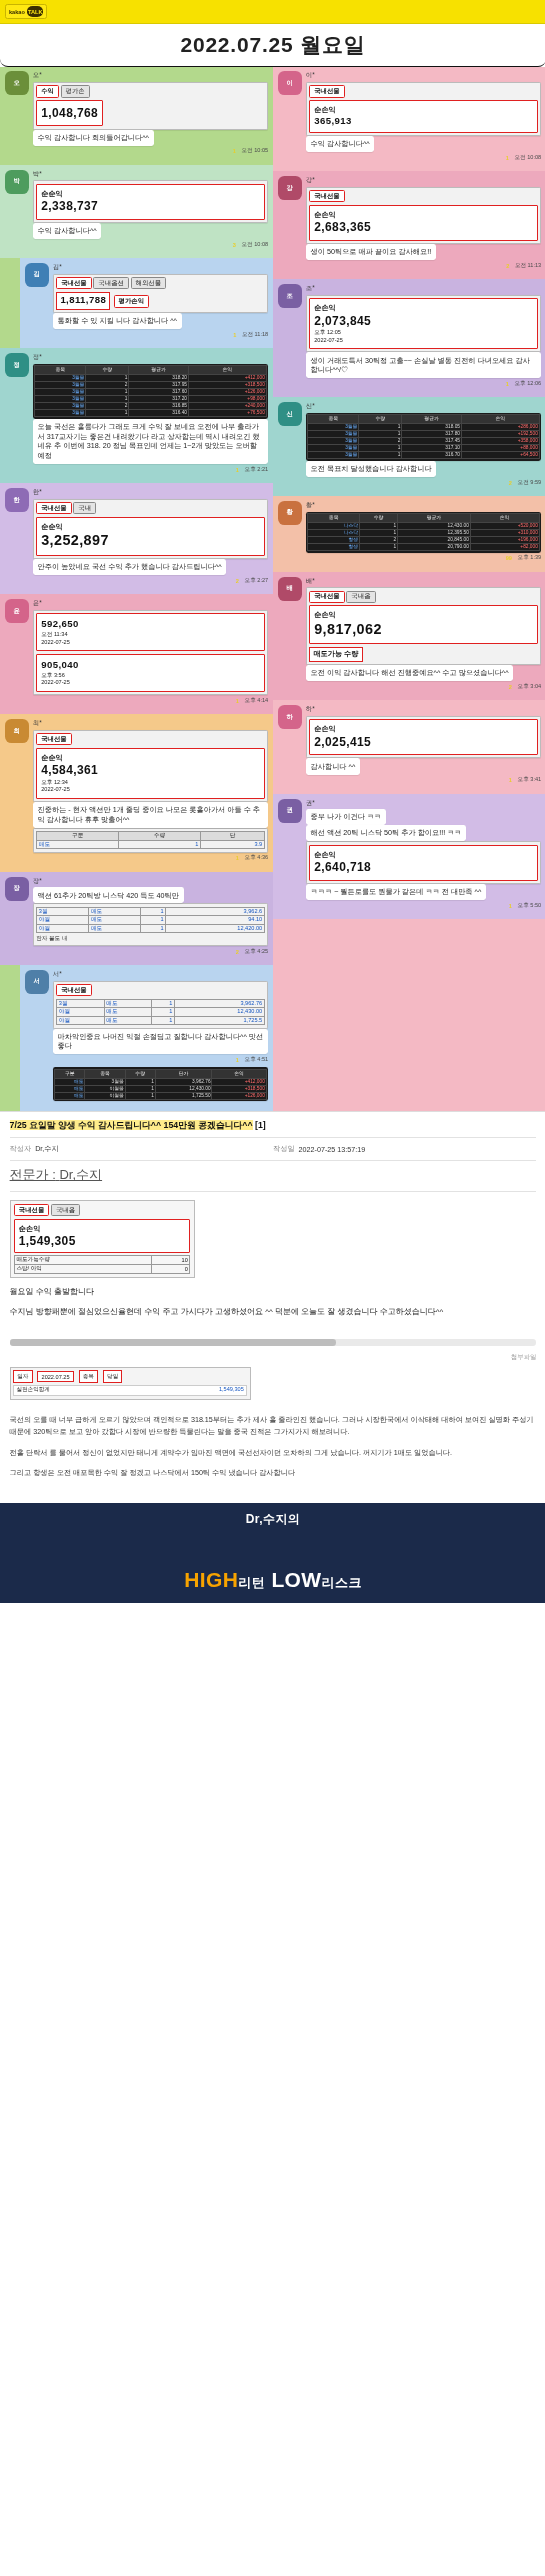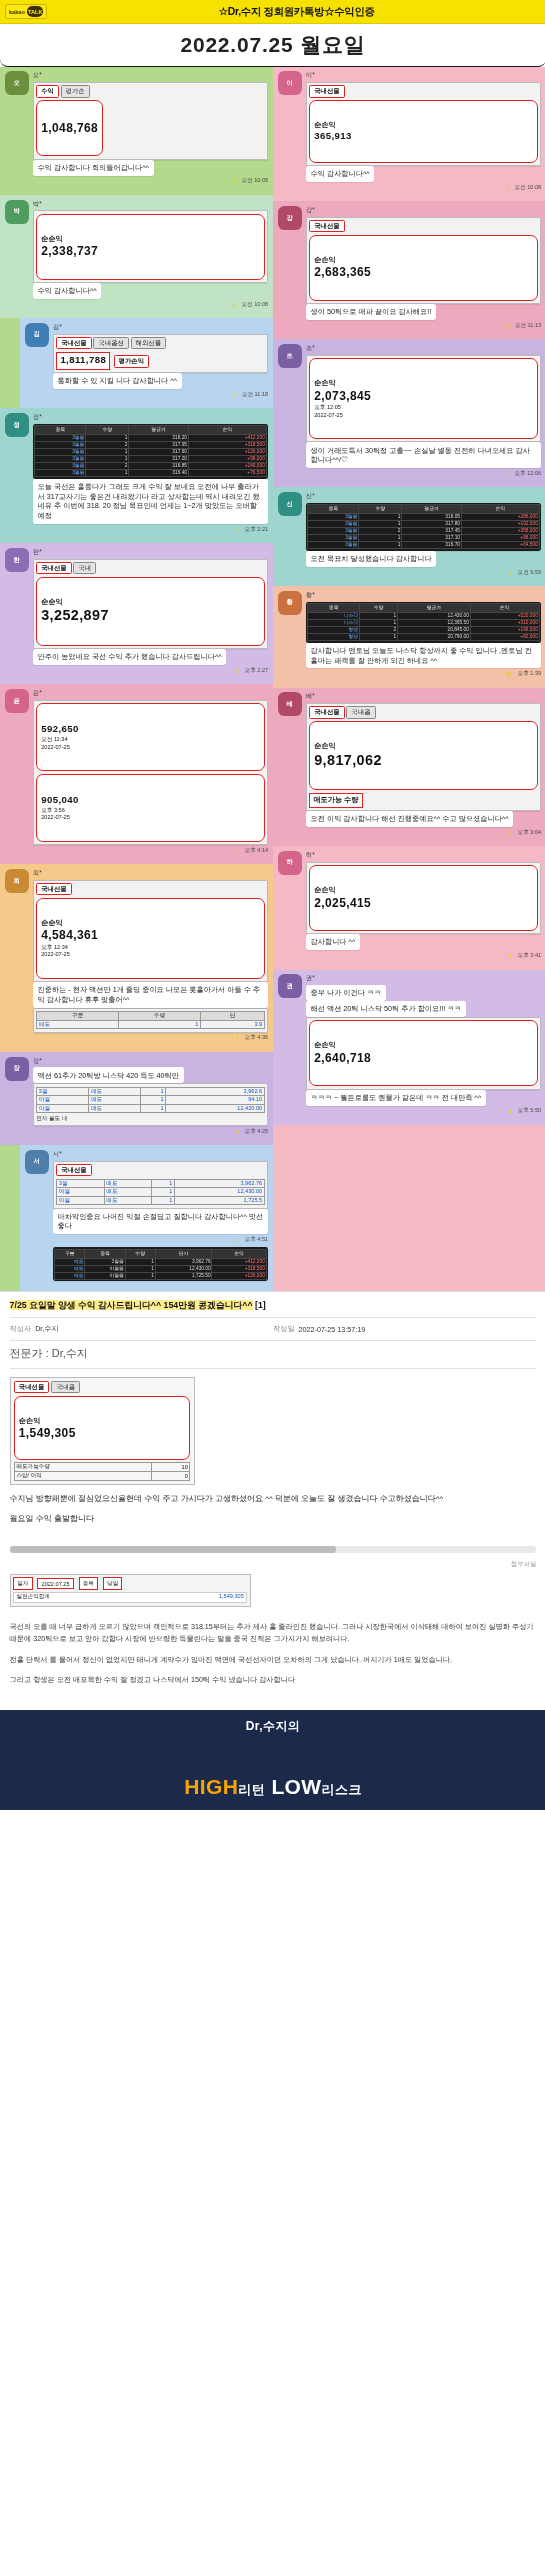--- a/index.html
+++ b/index.html
@@ -94,22 +94,22 @@
   .time { font-size:5.6px; color:#4b4b4b; margin-left:3.2px; white-space:nowrap;}
   .meta-row { display:flex; justify-content:flex-end; align-items:center; gap:2.4px; margin-top:1.6px;}
   .unread { color:#e8ce2a; font-size:5.6px; font-weight:bold; }
 
   
   .shot {
     background:#f2f2f2; border:0.8px solid #bbb; padding:2.4px;
     border-radius:1.6px;
   }
   .shot-red-box {
-    border:1.6px solid #e02020; padding:19px 4px; background:#fff;
-    display:inline-block; border-radius:7px;
+    border:1.6px solid #e02020; padding:4px 4px; background:#fff;
+    display:inline-block; border-radius:1px;
   }
   .shot-label { font-size:7.2px; color:#111; font-weight:bold; }
   .shot-num {
     font-size:12px; font-weight:bold; color:#111; letter-spacing:0.4px;
   }
   .shot-num.sm { font-size:9.6px; }
   .shot-num.lg { font-size:14.4px; }
 
   .tabrow { display:flex; gap:1.6px; margin-bottom:2.4px; }
   .tab {
@@ -144,21 +144,21 @@
   .post-title .hl { background:#ffec8b; }
   .post-meta {
     display:flex; gap:0; font-size:7.2px; color:#555;
     border-top:0.8px solid #e2e2e2; border-bottom:0.8px solid #e2e2e2;
     padding:6px 0; margin-bottom:3.2px;
   }
   .post-meta .cell { display:flex; gap:4px; align-items:center; }
   .post-meta .cell.left { width:50%; }
   .post-meta .lbl { color:#888; }
   .post-meta .val { color:#333; }
-  .post-sub { font-size:11px; color:#555; padding:1.6px 0 6.4px; border-bottom:0.8px solid #e2e2e2;}
+  .post-sub { font-size:13px; color:#555; padding:1.6px 0 6.4px; border-bottom:0.8px solid #e2e2e2;text-decoration:underline;}
 
   .post-body { padding:8px 0; }
   .post-shot {
     border:0.8px solid #bbb; background:#f6f6f6; padding:3.2px; width:185px; margin-bottom:8px;
   }
   .post-text { font-size:8px; line-height:1.6; color:#222; }
   .post-text p { margin:0 0 7.2px; }
 
   .comment-box {
     border-top:0.8px solid #e2e2e2; padding:7.2px 0 4.8px; font-size:8px; color:#222;
@@ -193,21 +193,20 @@
 </head>
 <body>
 
 <div class="page">
 
   <div class="topbar">
     <div class="kakao-badge">
       <span class="kk-text">kakao</span>
       <span class="kakao-bubble">TALK</span>
     </div>
-    <div class="topbar-title">☆Dr,수지 정회원카톡방☆수익인증</div>
   </div>
 
   <div class="date-head">2022.07.25 월요일</div>
 
   <div class="chat-grid">
 
     <div class="col col-left">
 
       <div class="chat-block green">
         <div class="msg-row">
@@ -703,21 +702,20 @@
                     </tr>
                 <tr>
                       <td class="b">항셍</td>
                       <td>1</td>
                       <td>20,790.00</td>
                       <td class="r">+82,000</td>
                     </tr>
               </tbody>
                 </table>
             </div>
-            <div class="bubble">감사합니다 멘토님 오늘도 나스닥 항상까지 좋 수익 입니다 ,멘토님 컨홀마는 패객를 잘 안하게 되긴 하네요 ^^</div>
             <div class="meta-row">
               <span class="unread">99</span>
               <span class="time">오후 1:39</span>
             </div>
           </div>
         </div>
       </div>
 
       <div class="chat-block rose">
         <div class="msg-row">
@@ -828,22 +826,22 @@
             <td>10</td>
           </tr>
           <tr>
             <td class="l">스탑/ 아익</td>
             <td>0</td>
           </tr>
         </tbody>
           </table>
       </div>
       <div class="post-text">
+        <p>월요일 수익 출발합니다</p>
         <p>수지님 방향패뿐에 절심었으신율현데 수익 주고 가시다가 고생하셨어요 ^^ 덕분에 오늘도 잘 생겼습니다 수고하셨습니다^^</p>
-        <p>월요일 수익 출발합니다</p>
       </div>
     </div>
 
 
     <div class="scrollbar-strip">
       <div class="thumb"></div>
     </div>
 
     <div class="attach-row">
       <span>첨부파일</span>

